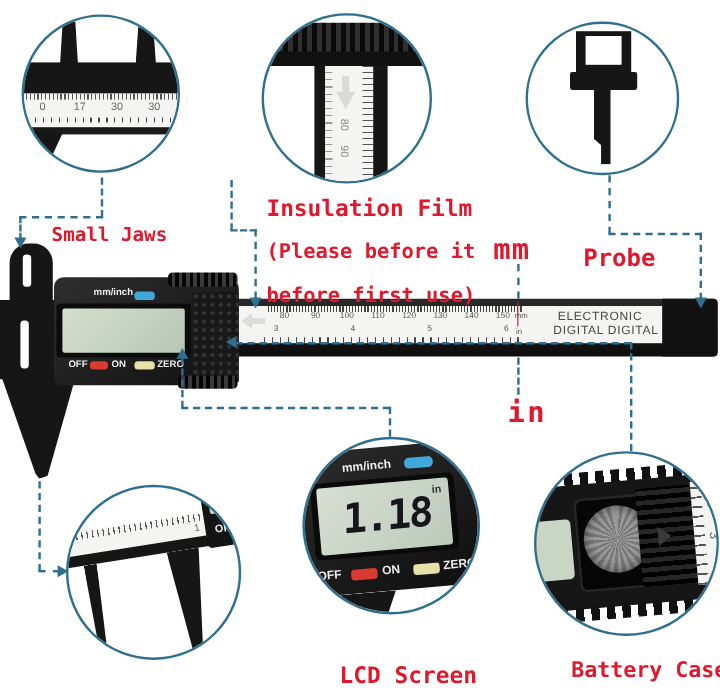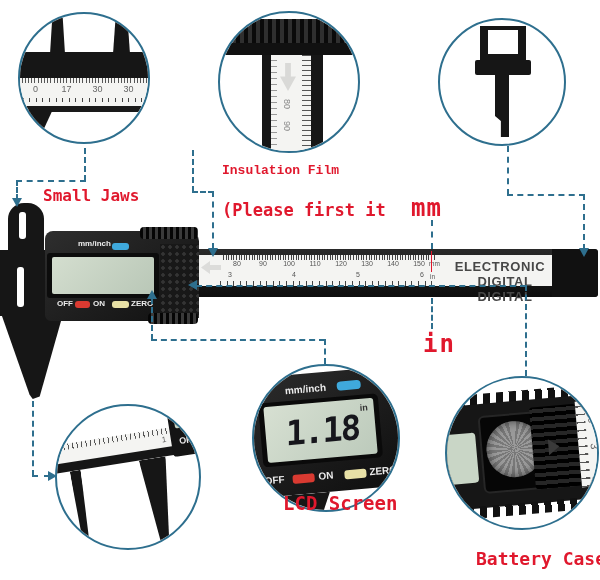--- a/index.html
+++ b/index.html
@@ -71,21 +71,21 @@
       </div>
     <div class="abs" style="left:234px;top:5px;font-size:6.5px;color:#555;">mm</div>
     <div class="in-nums" style="left:3px;top:16px;">
         <span class="rep-item">3</span>
         <span class="rep-item">4</span>
         <span class="rep-item">5</span>
         <span class="rep-item">6</span>
       </div>
     <div class="abs" style="left:235px;top:18px;font-size:6.5px;color:#555;">in</div>
     <div class="ticks-h2" style="left:25px;top:26px;width:215px;height:5px;"></div>
-    <div class="abs" style="left:255px;top:4px;width:100px;text-align:center;color:#474747;font-size:13px;font-weight:bold;letter-spacing:0.6px;">
+    <div class="abs" style="left:255px;top:4px;width:100px;text-align:center;color:#474747;font-size:10px;font-weight:normal;letter-spacing:0.6px;">
       <div>ELECTRONIC</div>
       <div style="margin-left:10px;">DIGITAL DIGITAL</div>
     </div>
   </div>
   <div class="abs" style="left:552px;top:249px;width:46px;height:48px;background:#111;border-radius:0 4px 4px 0;z-index:1;"></div>
 
   <div class="abs" style="left:45px;top:231px;width:154px;height:90px;background:linear-gradient(145deg,#2e2e2e,#101010);border-radius:8px 10px 10px 6px;z-index:2;"></div>
   <div class="abs ridges" style="left:140px;top:227px;width:58px;height:12px;z-index:2;"></div>
   <div class="abs" style="left:160px;top:244px;width:39px;height:74px;background-color:#181818;background-image:radial-gradient(circle at 3px 3px,#343434 1.5px,transparent 2px);background-size:7px 7px;z-index:2;"></div>
   <div class="abs ridges" style="left:148px;top:313px;width:50px;height:11px;z-index:2;"></div>
@@ -125,25 +125,27 @@
 
   <div class="arw arw-left" style="left:188px;top:280px;"></div>
   <div class="lh" style="left:196px;top:285px;width:330px;"></div>
   <div class="lv" style="left:525px;top:285px;height:91px;"></div>
 
   <div class="lv" style="left:32px;top:401px;height:75px;"></div>
   <div class="lh" style="left:32px;top:475px;width:18px;"></div>
   <div class="arw arw-right" style="left:48px;top:471px;"></div>
 
   <div class="red-label" style="left:43px;top:186px;font-size:16px;">Small Jaws</div>
-  <div class="red-label" style="left:222px;top:163px;font-size:13px;font-family:Liberation Mono, monospace;">Insulation Film</div>
-  <div class="red-label" style="left:222px;top:200px;font-size:17px;">(Please first it</div>
+  <div class="red-label" style="left:222px;top:163px;font-size:19px;">Insulation Film</div>
+  <div class="red-label" style="left:222px;top:200px;font-size:17px;">(Please before it</div>
+  <div class="red-label" style="left:222px;top:237px;font-size:17px;">before first use)</div>
   <div class="red-label" style="left:411px;top:194px;font-size:24px;letter-spacing:1px;">mm</div>
+  <div class="red-label" style="left:486px;top:203px;font-size:20px;">Probe</div>
   <div class="red-label" style="left:423px;top:330px;font-size:24px;letter-spacing:2px;">in</div>
-  <div class="red-label" style="left:283px;top:492px;font-size:19px;">LCD Screen</div>
+  <div class="red-label" style="left:283px;top:552px;font-size:19px;">LCD Screen</div>
   <div class="red-label" style="left:476px;top:548px;font-size:18px;">Battery Case</div>
 
   <div class="inset" style="left:18px;top:12px;width:128px;height:128px;">
     <div class="abs blk" style="left:30px;top:4px;width:15px;height:36px;clip-path:polygon(15% 0,85% 0,100% 100%,0 100%);"></div>
     <div class="abs blk" style="left:93px;top:4px;width:17px;height:36px;clip-path:polygon(15% 0,85% 0,100% 100%,0 100%);"></div>
     <div class="abs blk" style="left:-8px;top:38px;width:144px;height:26px;"></div>
     <div class="abs ruler-face" style="left:-8px;top:64px;width:144px;height:28px;border-bottom:6px solid #1a1a1a;">
       <div class="ticks-h" style="left:0;top:0;width:144px;height:5px;background:repeating-linear-gradient(90deg,#555 0 1px,transparent 1px 3.2px);"></div>
       <div class="sj-nums" style="left:8px;top:6px;">
           <span class="rep-item">0</span>

